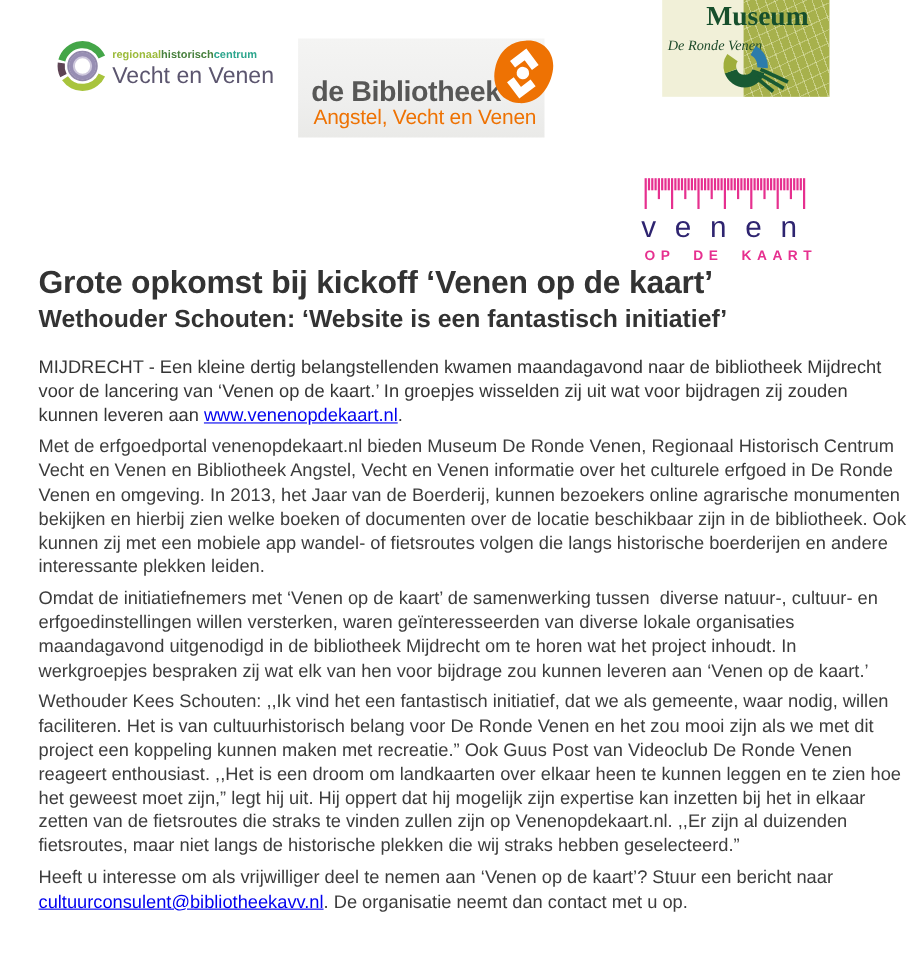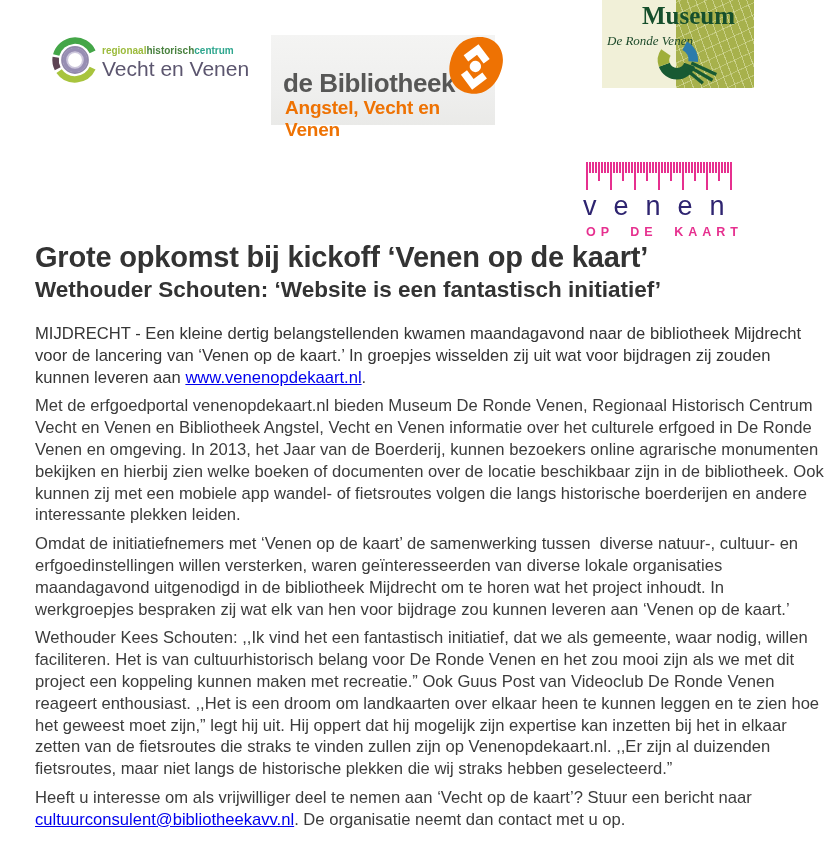--- a/index.html
+++ b/index.html
@@ -15,21 +15,21 @@
   
   .rhc{position:absolute;left:40px;top:25px;width:225px;height:68px;}
   .rhc-ring{position:absolute;left:10px;top:10px;}
   .rhc-text{position:absolute;left:62px;top:20px;}
   .rhc-line1{font-size:10px;font-weight:bold;letter-spacing:0;line-height:11px;white-space:nowrap;}
   .rhc-line2{font-size:21px;color:var(--rhc-textgray,#5c566f);color:var(--rhc_textgray);line-height:24px;margin-top:1px;}
 
   .bieb{position:absolute;left:271px;top:0;width:224px;height:90px;
         background:linear-gradient(180deg,#f4f4f3 0%,#efefee 60%,#eaeae8 100%);margin-top:35px;}
   .bieb-title{position:absolute;left:12px;top:33px;font-size:26px;font-weight:bold;color:var(--bieb_gray);letter-spacing:-0.4px;}
-  .bieb-sub{position:absolute;left:14px;top:62px;font-size:19px;font-weight:bold;color:var(--bieb_orange);letter-spacing:-0.2px;}
+  .bieb-sub{position:absolute;left:14px;top:62px;font-size:19px;font-weight:normal;color:var(--bieb_orange);letter-spacing:-0.2px;}
   .bieb-icon{position:absolute;left:176px;top:1px;}
 
   .museum{position:absolute;left:602px;top:0;width:152px;height:88px;background:var(--museum_pale);}
   .museum-right{position:absolute;left:74px;top:0;width:78px;height:88px;background:var(--museum_olive);
       background-image:repeating-linear-gradient(70deg,rgba(240,243,205,.45) 0 1px,transparent 1px 8px),
                        repeating-linear-gradient(-25deg,rgba(240,243,205,.35) 0 1px,transparent 1px 11px);}
   .museum-title{position:absolute;left:40px;top:2px;font-family:"Liberation Serif","DejaVu Serif",serif;
       font-size:25px;font-weight:bold;color:#164f2c;}
   .museum-sub{position:absolute;left:5px;top:33px;font-family:"Liberation Serif","DejaVu Serif",serif;
       font-size:13px;font-style:italic;color:#1d4a2a;}
@@ -154,16 +154,16 @@
     <div class="venen-tag">OP DE KAART</div>
   </div>
 
   <article class="article">
     <h1>Grote opkomst bij kickoff ‘Venen op de kaart’</h1>
     <h2>Wethouder Schouten: ‘Website is een fantastisch initiatief’</h2>
     <p class="lead"><span>MIJDRECHT - Een kleine dertig belangstellenden kwamen maandagavond naar de bibliotheek Mijdrecht voor de lancering van ‘Venen op de kaart.’ In groepjes wisselden zij uit wat voor bijdragen zij zouden kunnen leveren aan </span><a class="link">www.venenopdekaart.nl</a><span>.</span></p>
     <p>Met de erfgoedportal venenopdekaart.nl bieden Museum De Ronde Venen, Regionaal Historisch Centrum Vecht en Venen en Bibliotheek Angstel, Vecht en Venen informatie over het culturele erfgoed in De Ronde Venen en omgeving. In 2013, het Jaar van de Boerderij, kunnen bezoekers online agrarische monumenten bekijken en hierbij zien welke boeken of documenten over de locatie beschikbaar zijn in de bibliotheek. Ook kunnen zij met een mobiele app wandel- of fietsroutes volgen die langs historische boerderijen en andere interessante plekken leiden.</p>
     <p>Omdat de initiatiefnemers met ‘Venen op de kaart’ de samenwerking tussen  diverse natuur-, cultuur- en erfgoedinstellingen willen versterken, waren geïnteresseerden van diverse lokale organisaties maandagavond uitgenodigd in de bibliotheek Mijdrecht om te horen wat het project inhoudt. In werkgroepjes bespraken zij wat elk van hen voor bijdrage zou kunnen leveren aan ‘Venen op de kaart.’</p>
     <p>Wethouder Kees Schouten: ,,Ik vind het een fantastisch initiatief, dat we als gemeente, waar nodig, willen faciliteren. Het is van cultuurhistorisch belang voor De Ronde Venen en het zou mooi zijn als we met dit project een koppeling kunnen maken met recreatie.” Ook Guus Post van Videoclub De Ronde Venen reageert enthousiast. ,,Het is een droom om landkaarten over elkaar heen te kunnen leggen en te zien hoe het geweest moet zijn,” legt hij uit. Hij oppert dat hij mogelijk zijn expertise kan inzetten bij het in elkaar zetten van de fietsroutes die straks te vinden zullen zijn op Venenopdekaart.nl. ,,Er zijn al duizenden fietsroutes, maar niet langs de historische plekken die wij straks hebben geselecteerd.”</p>
-    <p><span>Heeft u interesse om als vrijwilliger deel te nemen aan ‘Vecht op de kaart’? Stuur een bericht naar </span><a class="link">cultuurconsulent@bibliotheekavv.nl</a><span>. De organisatie neemt dan contact met u op.</span></p>
+    <p><span>Heeft u interesse om als vrijwilliger deel te nemen aan ‘Venen op de kaart’? Stuur een bericht naar </span><a class="link">cultuurconsulent@bibliotheekavv.nl</a><span>. De organisatie neemt dan contact met u op.</span></p>
   </article>
 
 </div>
 
 </body></html>

